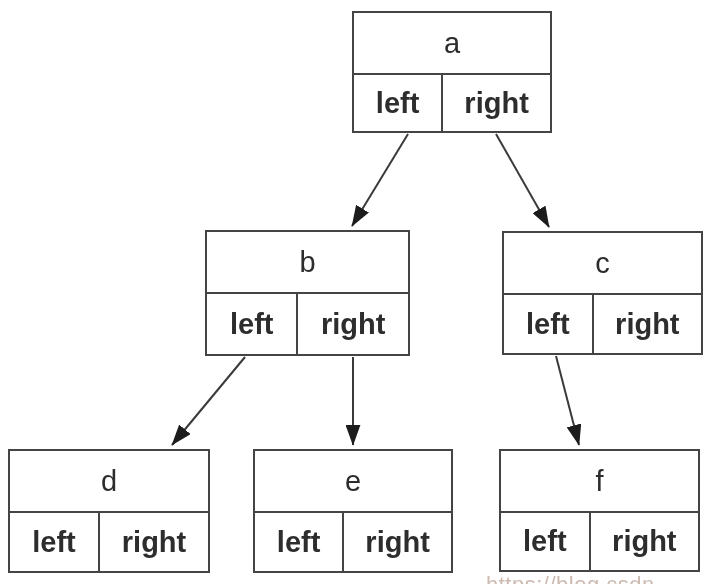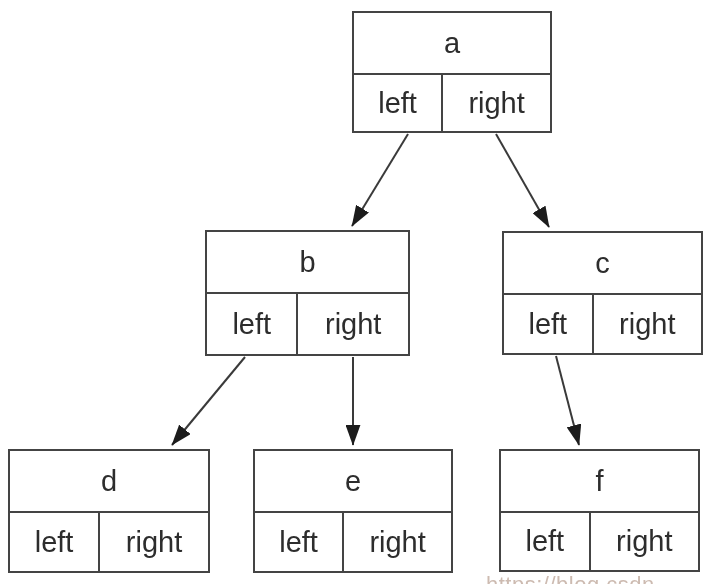--- a/index.html
+++ b/index.html
@@ -40,20 +40,21 @@
     border-bottom: 2px solid #444444;
   }
   .node-cells {
     flex: 1 1 auto;
     display: flex;
   }
   .cell {
     display: flex;
     align-items: center;
     justify-content: center;
+    font-weight: bold;
   }
   .cell-left {
     width: 45.5%;
     border-right: 2px solid #444444;
     box-sizing: border-box;
   }
   .cell-right {
     flex: 1 1 auto;
   }
   #watermark {

